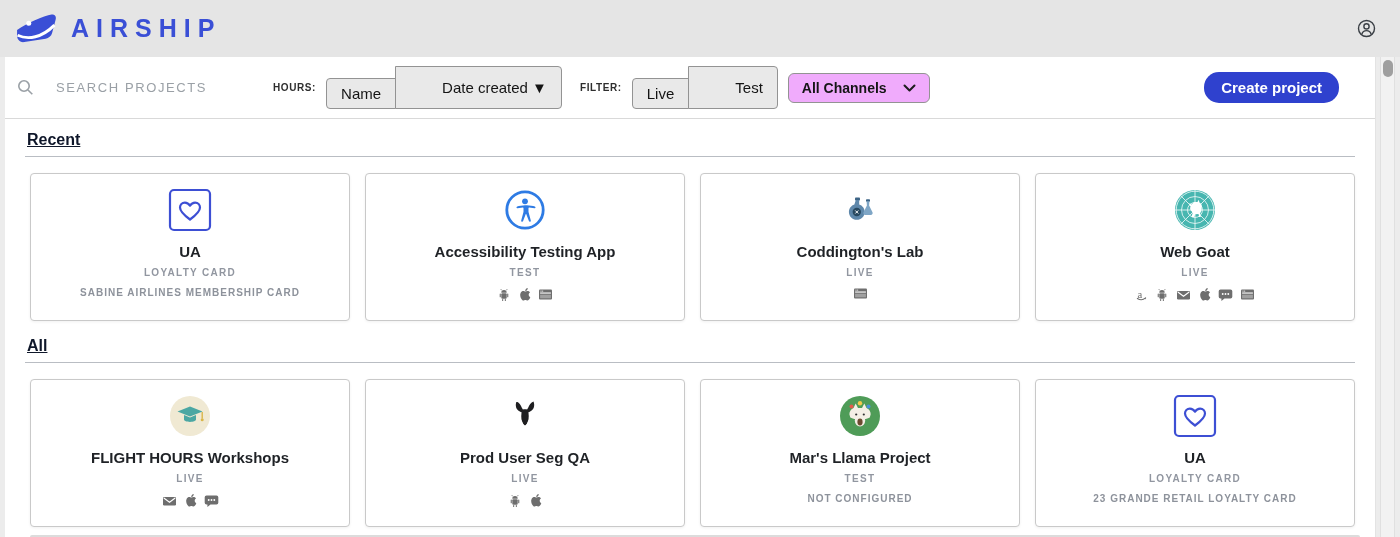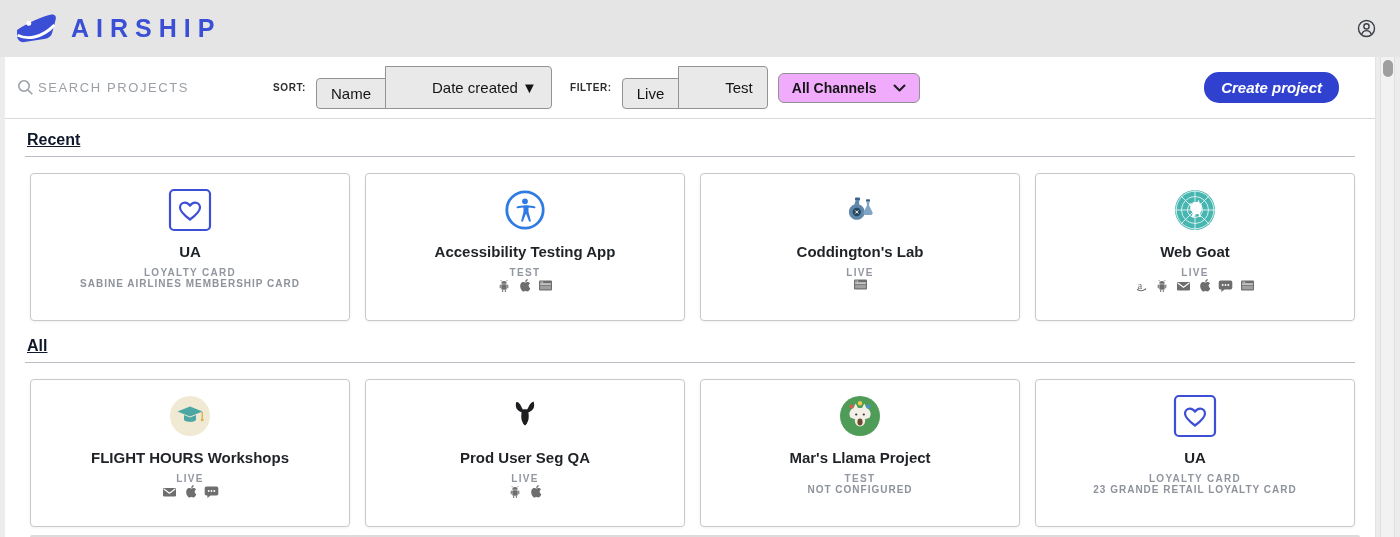--- a/index.html
+++ b/index.html
@@ -12,52 +12,52 @@
   
   .header { height:57px; display:flex; align-items:center; padding:0 24px 0 14px; background:#e5e5e5; }
   .logo { display:flex; align-items:center; gap:13px; cursor:pointer; }
   .logo-text { font-size:25px; font-weight:bold; color:#3A4FD6; letter-spacing:7px; }
   .account-btn { margin-left:auto; background:none; border:none; padding:0; cursor:pointer; display:flex; }
   
   .page-bg { position:relative; background:#ececec; height:480px; padding:0 24px 0 5px; }
   .panel { background:#fff; height:100%; border-right:1px solid #e3e3e3; position:relative; overflow:hidden; }
   
   .toolbar { display:flex; align-items:center; height:62px; padding:0 16px 0 12px; border-bottom:1px solid #d9d9d9; }
-  .search { display:flex; align-items:center; gap:2px; flex:0 0 256px; }
+  .search { display:flex; align-items:center; gap:20px; flex:0 0 256px; }
   .search input { border:none; outline:none; width:200px; font-family:"Liberation Sans",sans-serif;
                   font-size:13px; letter-spacing:1.4px; color:#333; background:transparent; }
   .search input::placeholder { color:#9aa0a6; letter-spacing:1.6px; }
   .small-label { font-size:10px; font-weight:bold; color:#2e2e2e; letter-spacing:.6px; margin-right:10px; white-space:nowrap; }
   .btn-group { display:flex; }
   .btn { background:#e9e9e9; border:1px solid #939393; padding:6px 14px; font-size:15px; color:#141414;
          font-family:"Liberation Sans",sans-serif; cursor:pointer; white-space:nowrap; }
   .btn + .btn { margin-left:-1px; }
   .btn-group .btn:first-child { border-radius:4px 0 0 4px;margin-top:12px; }
   .btn-group .btn:last-child { border-radius:0 4px 4px 0;padding-left:46px; }
   .btn-group .btn:only-child { border-radius:4px; }
   .gap18 { width:18px; flex:0 0 18px; }
   .gap10 { width:10px; flex:0 0 10px; }
   .dropdown { background:#f0abfc; border:1px solid #939393; border-radius:6px; padding:6px 13px; font-size:14px;
               font-weight:bold; color:#151515; display:flex; align-items:center; gap:16px; cursor:pointer;
               font-family:"Liberation Sans",sans-serif; }
   .create-btn { margin-left:auto; margin-right:20px; background:#2F41CE; color:#fff; border:none; border-radius:15px;
-                padding:7px 17px; font-size:15px; font-weight:bold; cursor:pointer; font-family:"Liberation Sans",sans-serif;font-style:italic; }
+                padding:7px 17px; font-size:15px; font-weight:bold; cursor:pointer; font-family:"Liberation Sans",sans-serif; }
   
   .section { padding:12px 20px 0 20px; }
   .section + .section { padding-top:16px; }
   .section-title { font-size:16px; font-weight:bold; color:#0f172a; margin:0 0 7px 2px;text-decoration:underline; }
   .section-divider { border:none; border-top:1px solid #b9bdc3; margin:0; }
   .cards { display:flex; gap:15px; padding:16px 0 0 5px; }
   .card { width:321px; height:148px; background:#fff; border:1px solid #c9c9c9; border-radius:4px;
           box-shadow:0 1px 3px rgba(0,0,0,.06); display:flex; flex-direction:column; align-items:center;
           padding-top:13px; cursor:pointer; }
   .avatar { height:46px; display:flex; align-items:center; justify-content:center; }
   .card-title { font-size:15px; font-weight:bold; color:#1f2226; margin-top:10px; white-space:nowrap; }
   .card-status { font-size:10px; font-weight:bold; color:#9196a0; letter-spacing:1.3px; margin-top:7px; }
-  .card-footer { display:flex; gap:7px; align-items:center; }
+  .card-footer { margin-top:9px; display:flex; gap:7px; align-items:center; }
   .card-desc { font-size:10px; font-weight:bold; color:#8d929b; letter-spacing:1px; }
   .channel-icon { display:flex; }
   
   .scroll-track { position:absolute; top:0; bottom:0; right:5px; width:15px; background:#f2f2f2;
                   border-left:1px solid #e0e0e0; border-right:1px solid #e0e0e0; }
   .scroll-thumb { position:absolute; top:3px; left:2px; width:10px; height:17px; border-radius:8px; background:#9f9f9f; cursor:pointer; }
   .bottom-hint { position:absolute; left:25px; width:1330px; bottom:0; height:2px; background:#dcdcdc; border-radius:2px 2px 0 0; }
 </style>
 </head>
 <body>
@@ -89,21 +89,21 @@
       <div class="search">
         <span style="display:flex;">
           <svg width="17" height="17" viewBox="0 0 17 17">
             <circle cx="7" cy="7" r="5.2" stroke="#9aa0a6" stroke-width="1.6" fill="none"></circle>
             <line x1="11" y1="11" x2="15.3" y2="15.3" stroke="#9aa0a6" stroke-width="1.6"></line>
           </svg>
         </span>
         <input type="text" placeholder="SEARCH PROJECTS" style="">
       </div>
 
-      <span class="small-label">SORT:</span>
+      <span class="small-label">HOURS:</span>
       <div class="btn-group">
           <button class="btn">Name</button>
           <button class="btn">Date created ▼</button>
         </div>
 
       <span class="gap18"></span>
       <span class="small-label">FILTER:</span>
       <div style="display:flex; align-items:center; gap:10px;">
           <div class="btn-group">
             <button class="btn">Live</button>

